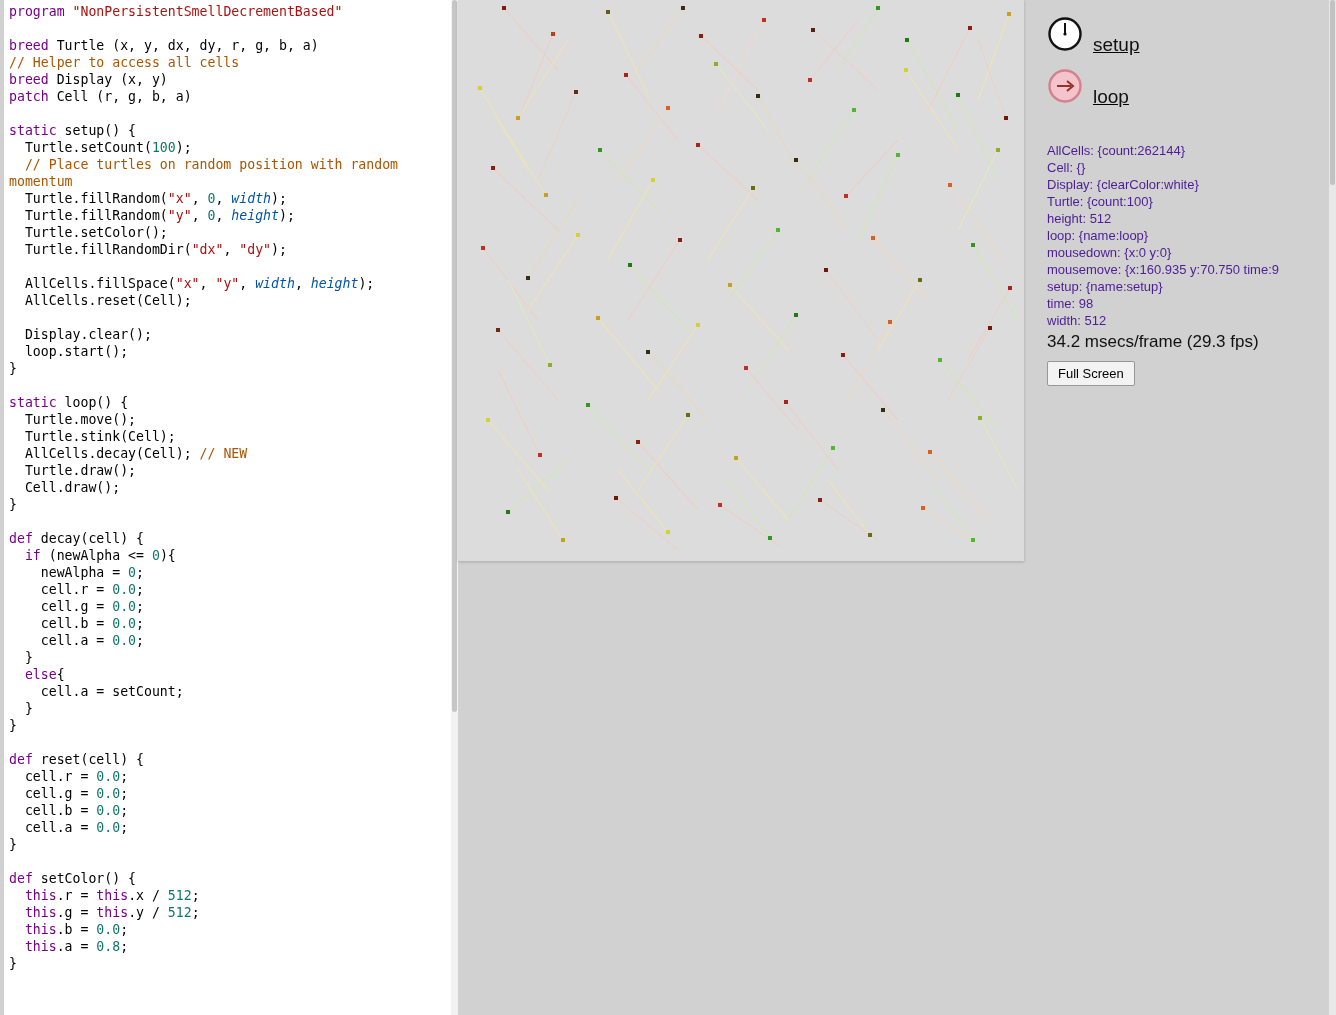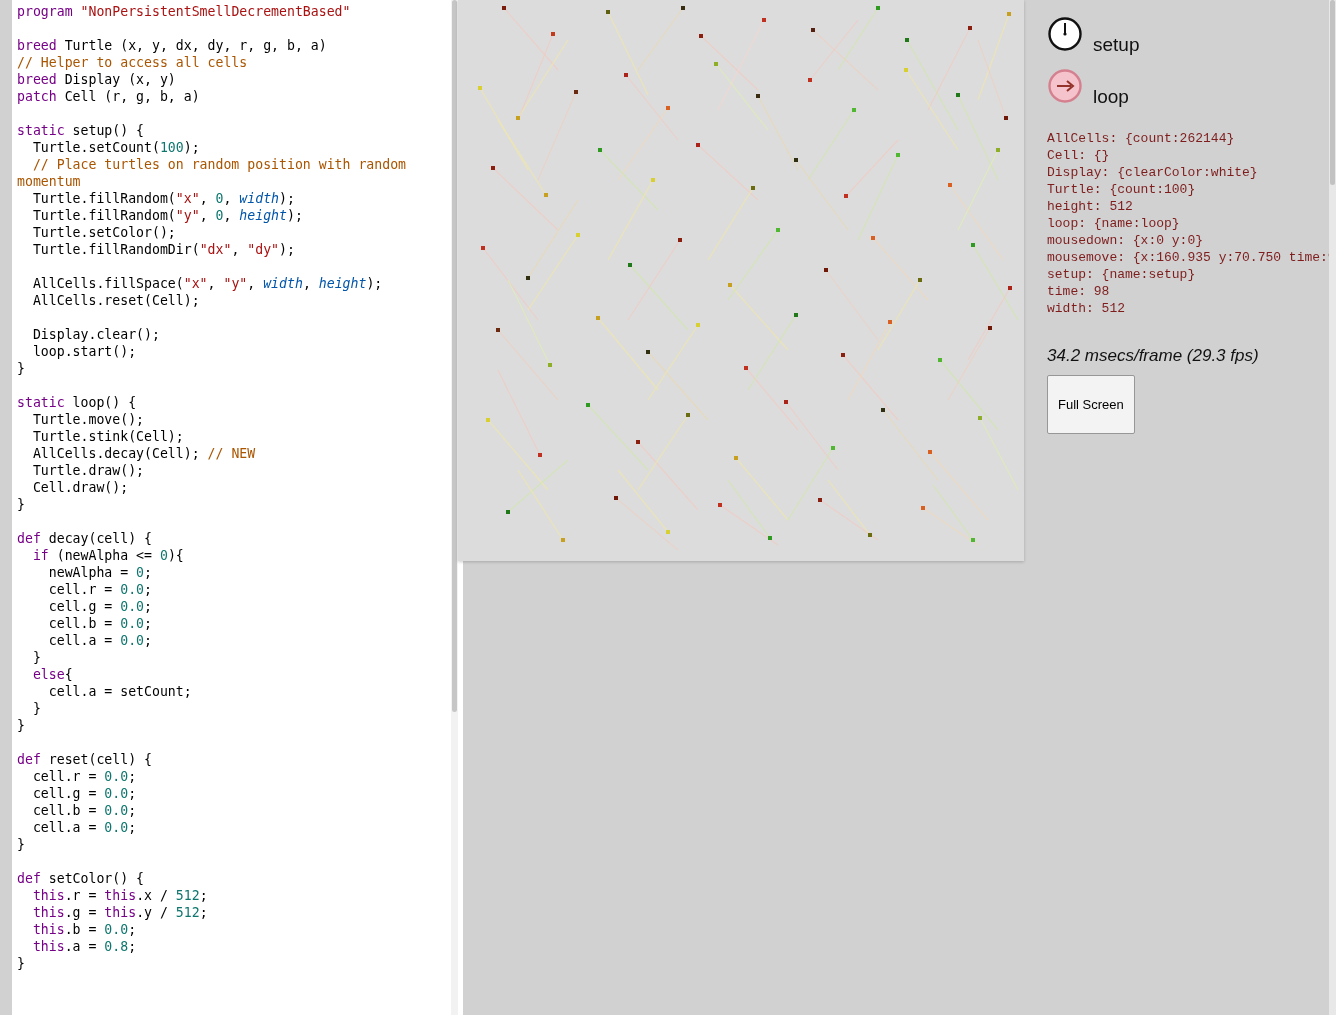--- a/index.html
+++ b/index.html
@@ -4,21 +4,21 @@
 <style>
   * { box-sizing: border-box; margin: 0; padding: 0; }
   html, body {
     width: 1336px; height: 1015px; overflow: hidden;
     background: #d1d1d1;
     font-family: "Liberation Sans", sans-serif;
   }
 
   
   .code-panel {
-    position: absolute; left: 12px; top: 0; width: 451px; height: 1015px;
+    position: absolute; left: 4px; top: 0; width: 451px; height: 1015px;
     background: #ffffff; overflow: hidden;
     font-family: "DejaVu Sans Mono", monospace;
     font-size: 13.2px; line-height: 17px;
     padding: 3px 0 0 5px; color: #000;
   }
   .code-line { white-space: pre; height: 17px; }
   .tk { color: #770088; }   
   .ts { color: #aa1111; }   
   .tc { color: #aa5500; }   
   .tn { color: #0f766e; }   
@@ -39,39 +39,39 @@
   .sim {
     position: absolute; left: 458px; top: 0; width: 566px; height: 561px;
     background: #dcdcdc; box-shadow: 0 1px 3px rgba(0,0,0,.20);
   }
 
   
   .right-panel {
     position: absolute; left: 1047px; top: 0; width: 282px; height: 1015px;
     overflow: hidden;
   }
-  .btn-row { display: flex; align-items: flex-end; margin-top: 16px; height: 36px; cursor: pointer; }
+  .btn-row { display: flex; align-items: flex-end; margin-top: 16px; height: 36px; cursor: pointer; text-decoration: underline; }
   .circle-btn { width: 36px; height: 36px; flex: 0 0 36px; }
   .btn-label {
     font-size: 19px; color: #111; margin-left: 10px;
     position: relative; top: 4px;
   }
   .debug {
-    margin-top: 26px;
-    font-family: Liberation Mono, monospace;
-    font-size: 13px; line-height: 17px; color: #7f1d1d;
+    margin-top: 38px;
+    font-family: Liberation Sans, sans-serif;
+    font-size: 13px; line-height: 17px; color: #4c1d95;
   }
   .debug-line { white-space: pre; overflow: hidden; }
-  .fps { margin-top: 29px; font-size: 17px; color: #111; font-style: italic; }
+  .fps { margin-top: 3px; font-size: 17px; color: #111; }
   .fullscreen-btn {
     margin-top: 9px;
     font-family: "Liberation Sans", sans-serif;
     font-size: 13px; color: #000;
     background: #f3f3f3; border: 1px solid #979797; border-radius: 2px;
-    padding: 21px 10px; cursor: pointer;
+    padding: 4px 10px; cursor: pointer;
   }
 
   
   .page-scroll {
     position: absolute; right: 0; top: 0; width: 7px; height: 1015px;
     background: #e8e8e8;
   }
   .page-scroll .thumb {
     position: absolute; left: 1px; top: 0; width: 5px; height: 185px;
     background: #c2c2c2; border-radius: 3px;

